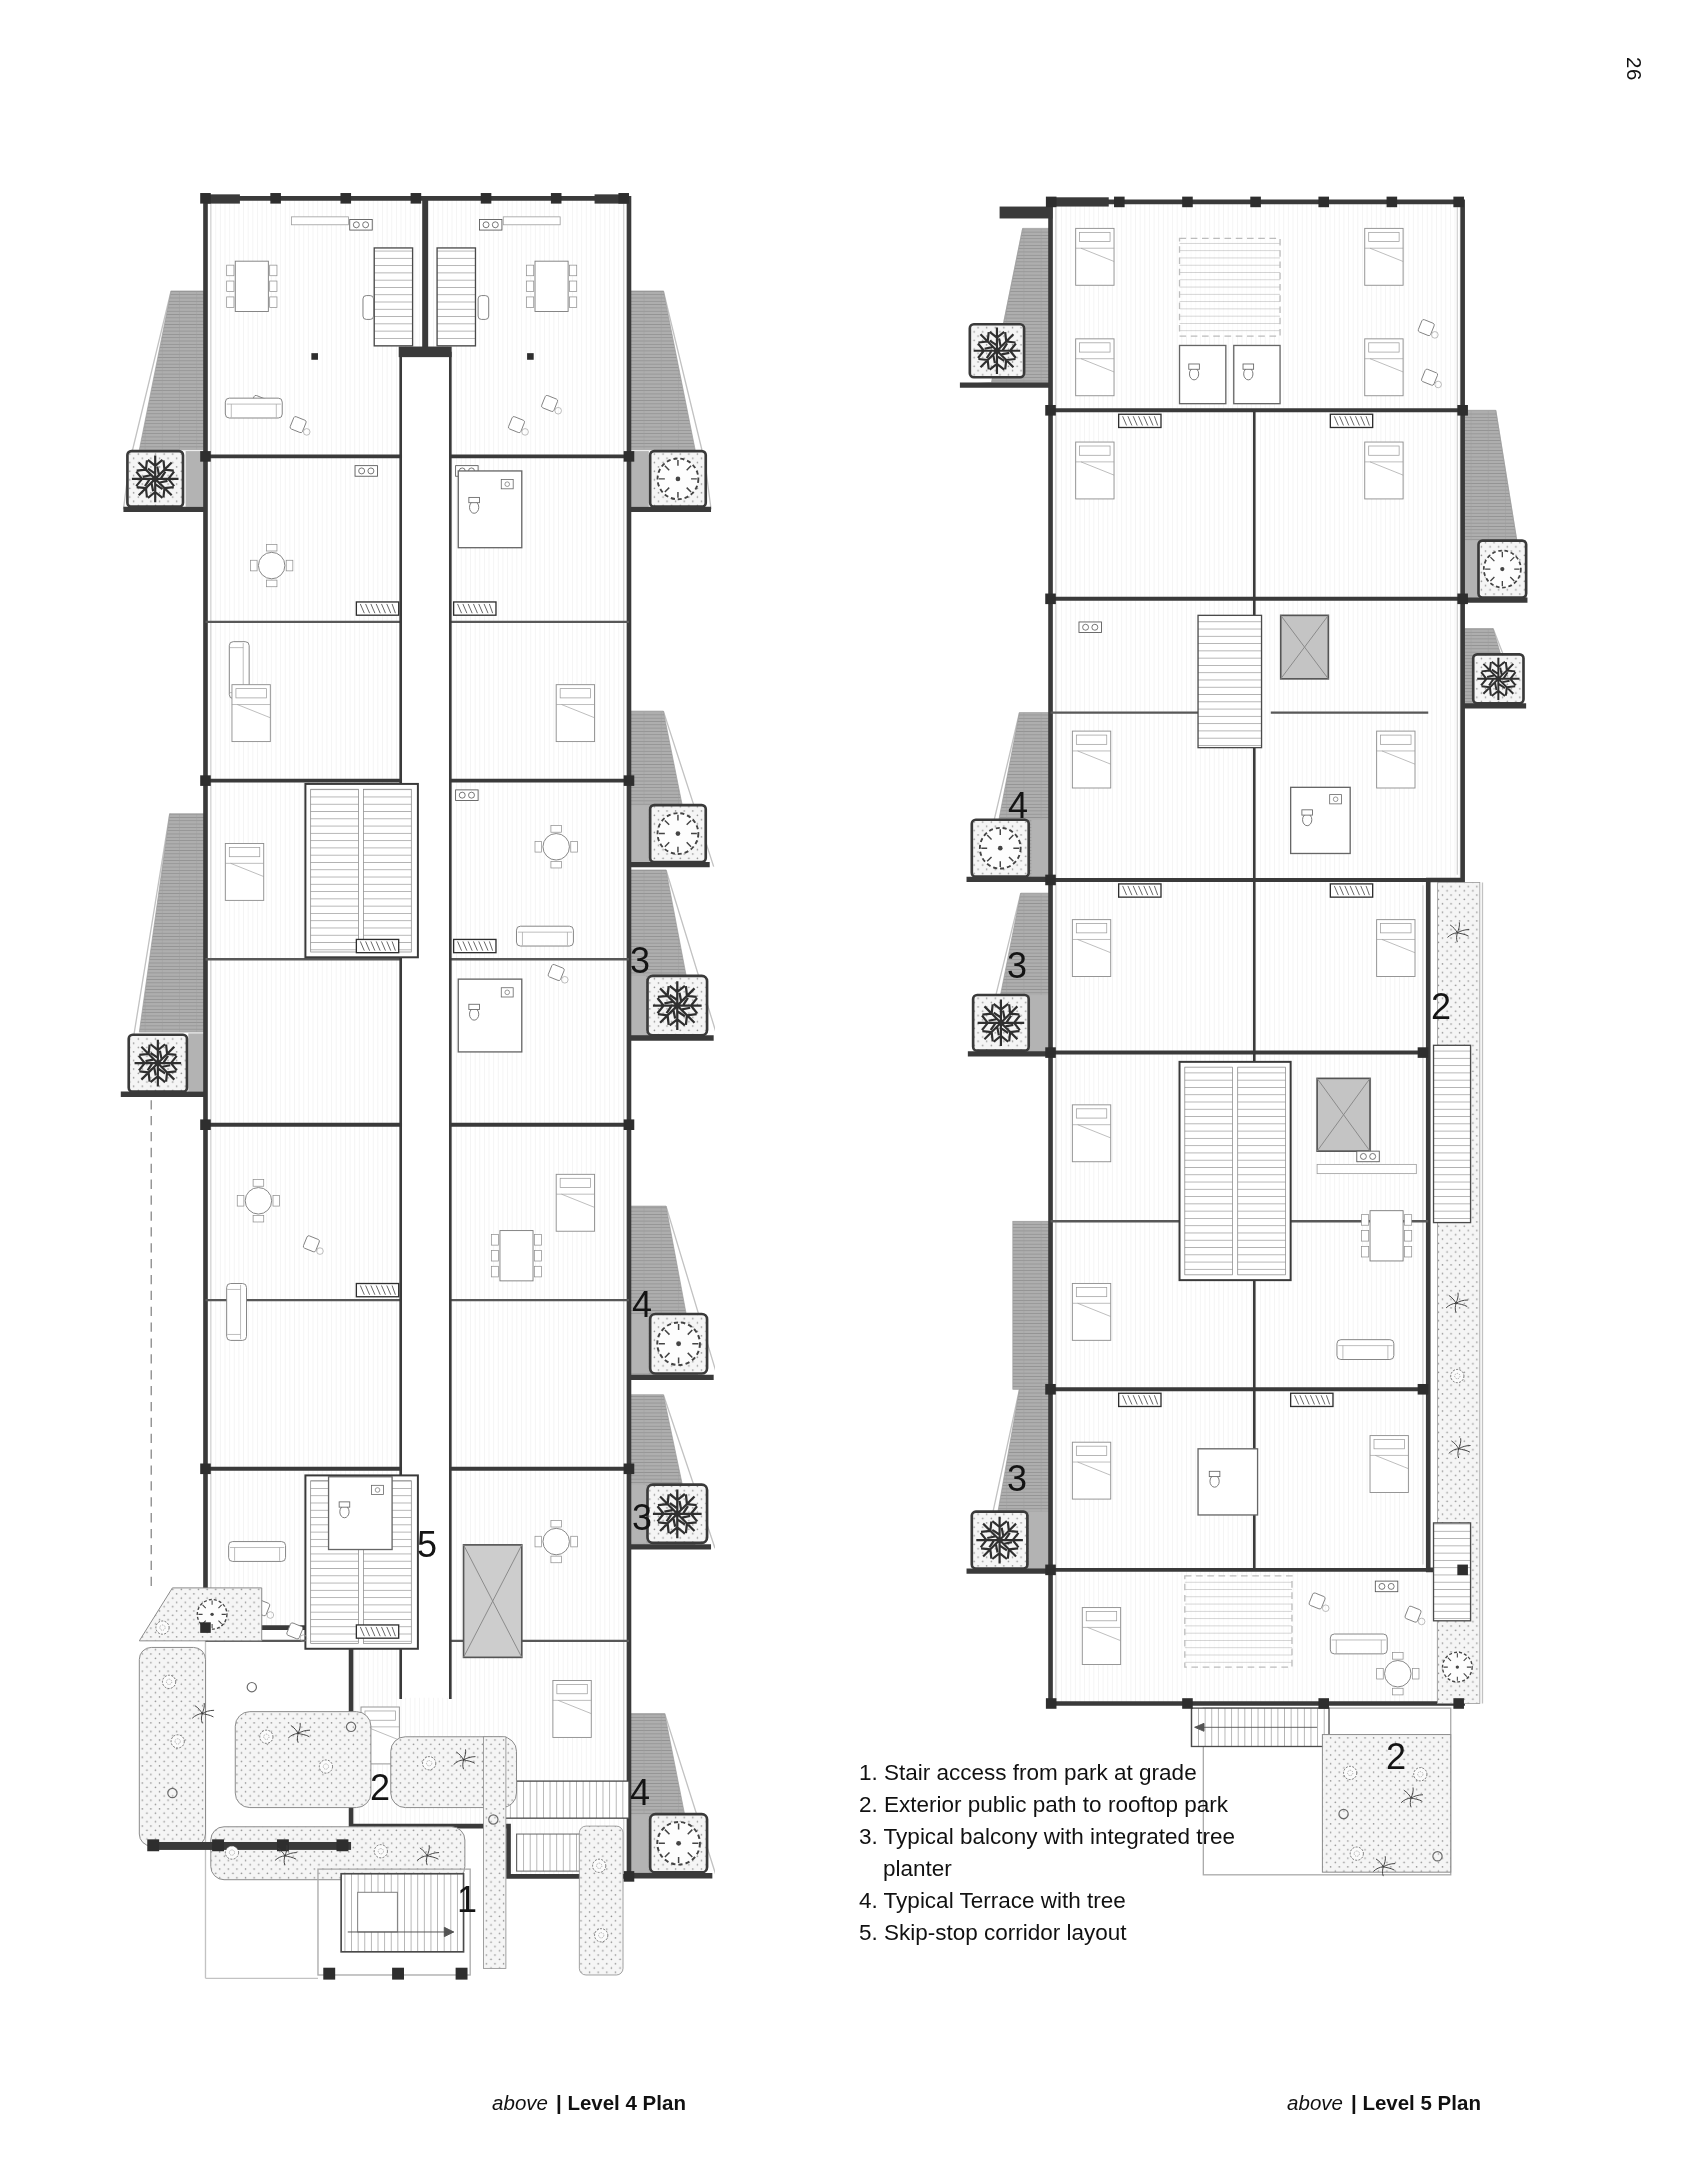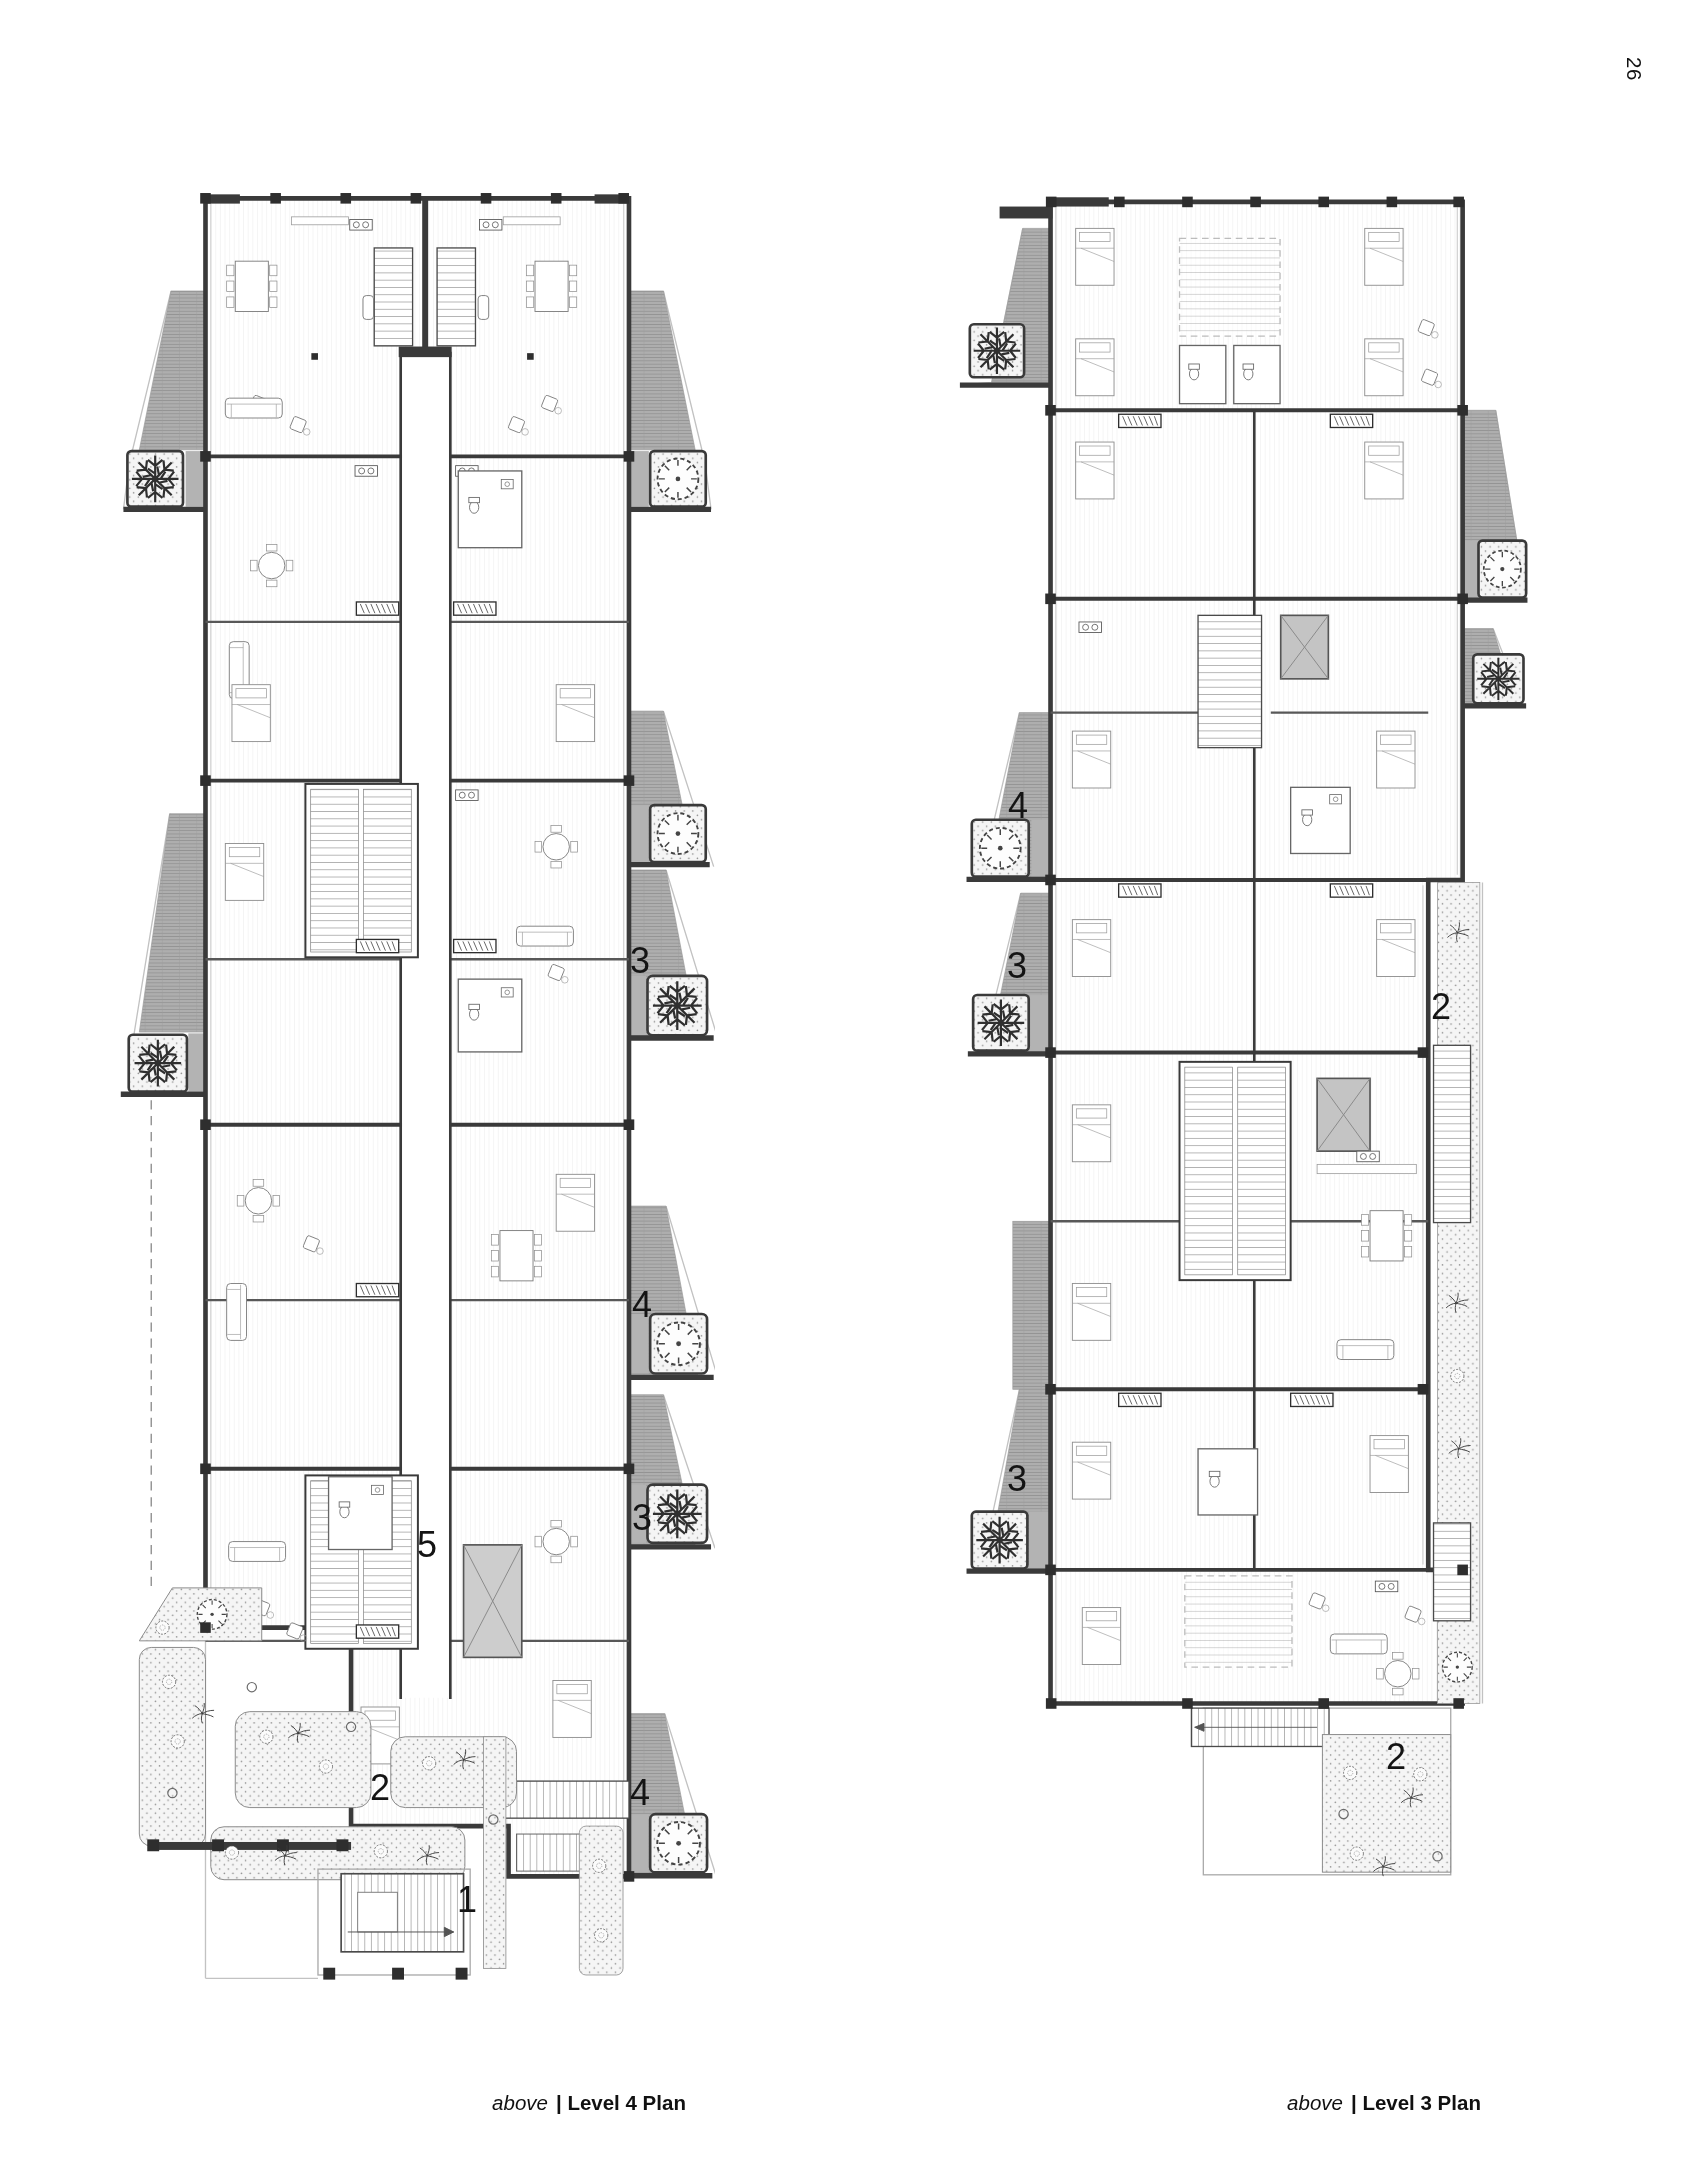--- a/index.html
+++ b/index.html
@@ -523,24 +523,32 @@
   <span class="ann a-l4">4</span>
   <span class="ann a-l5">5</span>
   <span class="ann a-l6">2</span>
   <span class="ann a-l7">1</span>
   <span class="ann a-r1">4</span>
   <span class="ann a-r2">3</span>
   <span class="ann a-r3">2</span>
   <span class="ann a-r4">3</span>
   <span class="ann a-r5">2</span>
 
+  <div class="legend">
+    <div class="legend-line">1. Stair access from park at grade</div>
+    <div class="legend-line">2. Exterior public path to rooftop park</div>
+    <div class="legend-line">3. Typical balcony with integrated tree</div>
+    <div class="legend-line legend-cont">planter</div>
+    <div class="legend-line">4. Typical Terrace with tree</div>
+    <div class="legend-line">5. Skip-stop corridor layout</div>
+  </div>
 
   <div class="caption cap-left">
     <span class="cap-it">above</span><span class="cap-b">| Level 4 Plan</span>
   </div>
   <div class="caption cap-right">
-    <span class="cap-it">above</span><span class="cap-b">| Level 3 Plan</span>
+    <span class="cap-it">above</span><span class="cap-b">| Level 5 Plan</span>
   </div>
 
   <div class="pagenum">26</div>
 
 </div>
 
 
 </body></html>

